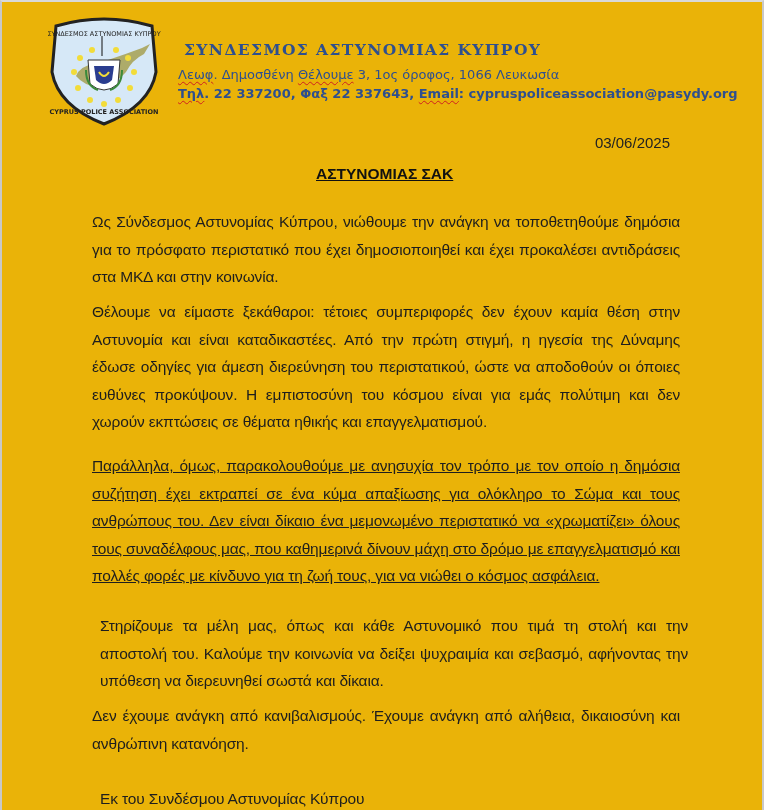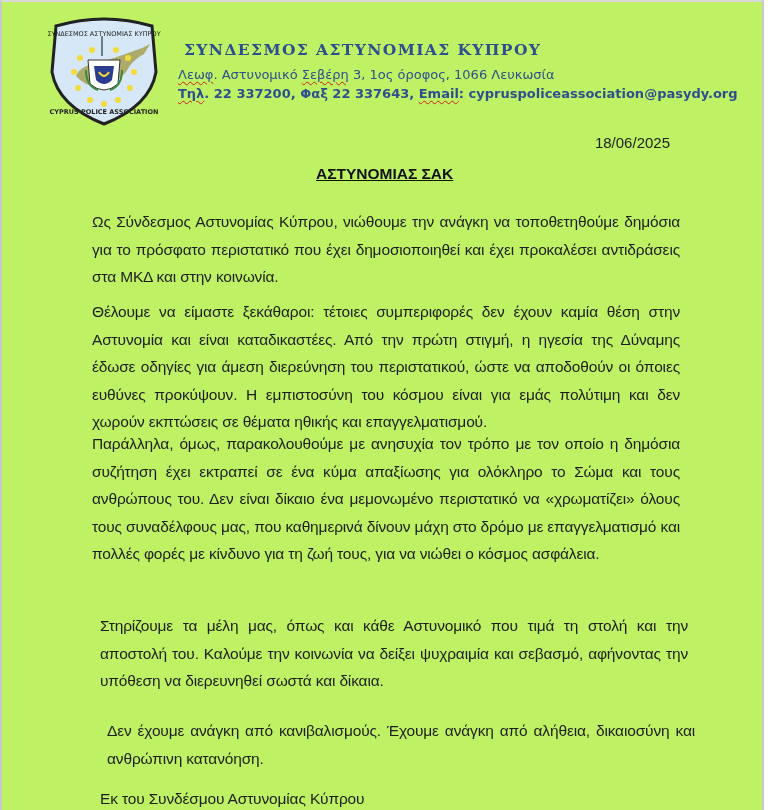--- a/index.html
+++ b/index.html
@@ -9,21 +9,21 @@
       font-family: "Liberation Sans", sans-serif;
       color: #1a1a1a;
     }
     .page {
       position: relative;
       width: 764px; height: 810px;
       border-left: 2px solid #c8c8c8;
       border-right: 2px solid #c8c8c8;
       border-top: 2px solid #d9d9d9;
       box-sizing: border-box;
-      background: #bef264;
+      background: #eab308;
     }
     .logo { position: absolute; left: 44px; top: 12px; width: 116px; height: 112px; }
     .org-name {
       position: absolute; left: 182px; top: 38px;
       font-family: "DejaVu Serif", serif;
       font-weight: bold; font-size: 15.5px; letter-spacing: 1.4px;
       color: #2e4f8f;
     }
     .addr {
       position: absolute; left: 176px;
@@ -48,21 +48,21 @@
       color: #111;
     }
     .body-text {
       position: absolute; left: 90px; width: 588px;
       font-size: 15.5px; line-height: 27.5px;
       text-align: justify; color: #1e1e1e;
       letter-spacing: -0.15px;
     }
     .p1 { top: 206px; }
     .p2 { top: 296px; }
-    .p3 { top: 428px; }
+    .p3 { top: 450px; text-decoration: underline; }
     .p4 { top: 602px; }
     .p5 { top: 700px; }
     .sign { top: 775px; }
   </style>
 </head>
 <body>
 
 <div class="page">
 
   <svg class="logo" viewBox="0 0 116 112">
@@ -87,31 +87,31 @@
     <path d="M53 58 Q58 66 63 58" fill="none" stroke="#f2dc3a" stroke-width="2"></path>
     <path d="M40 56 Q40 72 52 76" fill="none" stroke="#3a8a3a" stroke-width="2"></path>
     <path d="M76 56 Q76 72 64 76" fill="none" stroke="#3a8a3a" stroke-width="2"></path>
     <text x="58" y="22" font-size="6.5" font-family="DejaVu Sans, sans-serif" text-anchor="middle" fill="#222">ΣΥΝΔΕΣΜΟΣ ΑΣΤΥΝΟΜΙΑΣ ΚΥΠΡΟΥ</text>
     <text x="58" y="100" font-size="6.5" font-weight="bold" font-family="DejaVu Sans, sans-serif" text-anchor="middle" fill="#222">CYPRUS POLICE ASSOCIATION</text>
   </svg>
 
   <div class="org-name">ΣΥΝΔΕΣΜΟΣ ΑΣΤΥΝΟΜΙΑΣ ΚΥΠΡΟΥ</div>
 
   <div class="addr l1">
-    <span class="squiggle">Λεωφ</span><span>. Αστυνομικό </span><span class="squiggle">Σεβέρη</span><span> 3, 1ος όροφος, 1066 Λευκωσία</span>
+    <span class="squiggle">Λεωφ</span><span>. Δημοσθένη </span><span class="squiggle">Θέλουμε</span><span> 3, 1ος όροφος, 1066 Λευκωσία</span>
   </div>
 
   <div class="addr l2">
     <span class="squiggle">Τηλ</span><span>. 22 337200, Φαξ 22 337643, </span><span class="squiggle">Email</span><span>: </span><span>cypruspoliceassociation@pasydy.org</span>
   </div>
 
-  <div class="date">18/06/2025</div>
+  <div class="date">03/06/2025</div>
 
   <div class="title">ΑΣΤΥΝΟΜΙΑΣ ΣΑΚ</div>
 
   <p class="body-text p1" style="margin:0">Ως Σύνδεσμος Αστυνομίας Κύπρου, νιώθουμε την ανάγκη να τοποθετηθούμε δημόσια για το πρόσφατο περιστατικό που έχει δημοσιοποιηθεί και έχει προκαλέσει αντιδράσεις στα ΜΚΔ και στην κοινωνία.</p>
   <p class="body-text p2" style="margin:0">Θέλουμε να είμαστε ξεκάθαροι: τέτοιες συμπεριφορές δεν έχουν καμία θέση στην Αστυνομία και είναι καταδικαστέες.  Από την πρώτη στιγμή, η ηγεσία της Δύναμης έδωσε οδηγίες για άμεση διερεύνηση του περιστατικού, ώστε να αποδοθούν οι όποιες ευθύνες προκύψουν.  Η εμπιστοσύνη του κόσμου είναι για εμάς πολύτιμη και δεν χωρούν εκπτώσεις σε θέματα ηθικής και επαγγελματισμού.</p>
   <p class="body-text p3" style="margin:0">Παράλληλα, όμως, παρακολουθούμε με ανησυχία τον τρόπο με τον οποίο η δημόσια συζήτηση έχει εκτραπεί σε ένα κύμα απαξίωσης για ολόκληρο το Σώμα και τους ανθρώπους του.  Δεν είναι δίκαιο ένα μεμονωμένο περιστατικό να «χρωματίζει» όλους τους συναδέλφους μας, που καθημερινά δίνουν μάχη στο δρόμο με επαγγελματισμό και πολλές φορές με κίνδυνο για τη ζωή τους, για να νιώθει ο κόσμος ασφάλεια.</p>
   <p class="body-text p4" style="margin:8px">Στηρίζουμε τα μέλη μας, όπως και κάθε Αστυνομικό που τιμά τη στολή και την αποστολή του. Καλούμε την κοινωνία να δείξει ψυχραιμία και σεβασμό, αφήνοντας την υπόθεση να διερευνηθεί σωστά και δίκαια.</p>
-  <p class="body-text p5" style="margin:15px">Δεν έχουμε ανάγκη από κανιβαλισμούς. Έχουμε ανάγκη από αλήθεια, δικαιοσύνη και ανθρώπινη κατανόηση.</p>
+  <p class="body-text p5" style="margin:0">Δεν έχουμε ανάγκη από κανιβαλισμούς. Έχουμε ανάγκη από αλήθεια, δικαιοσύνη και ανθρώπινη κατανόηση.</p>
   <p class="body-text sign" style="margin:8px">Εκ του Συνδέσμου Αστυνομίας Κύπρου</p>
 
 </div>
 
 </body></html>

